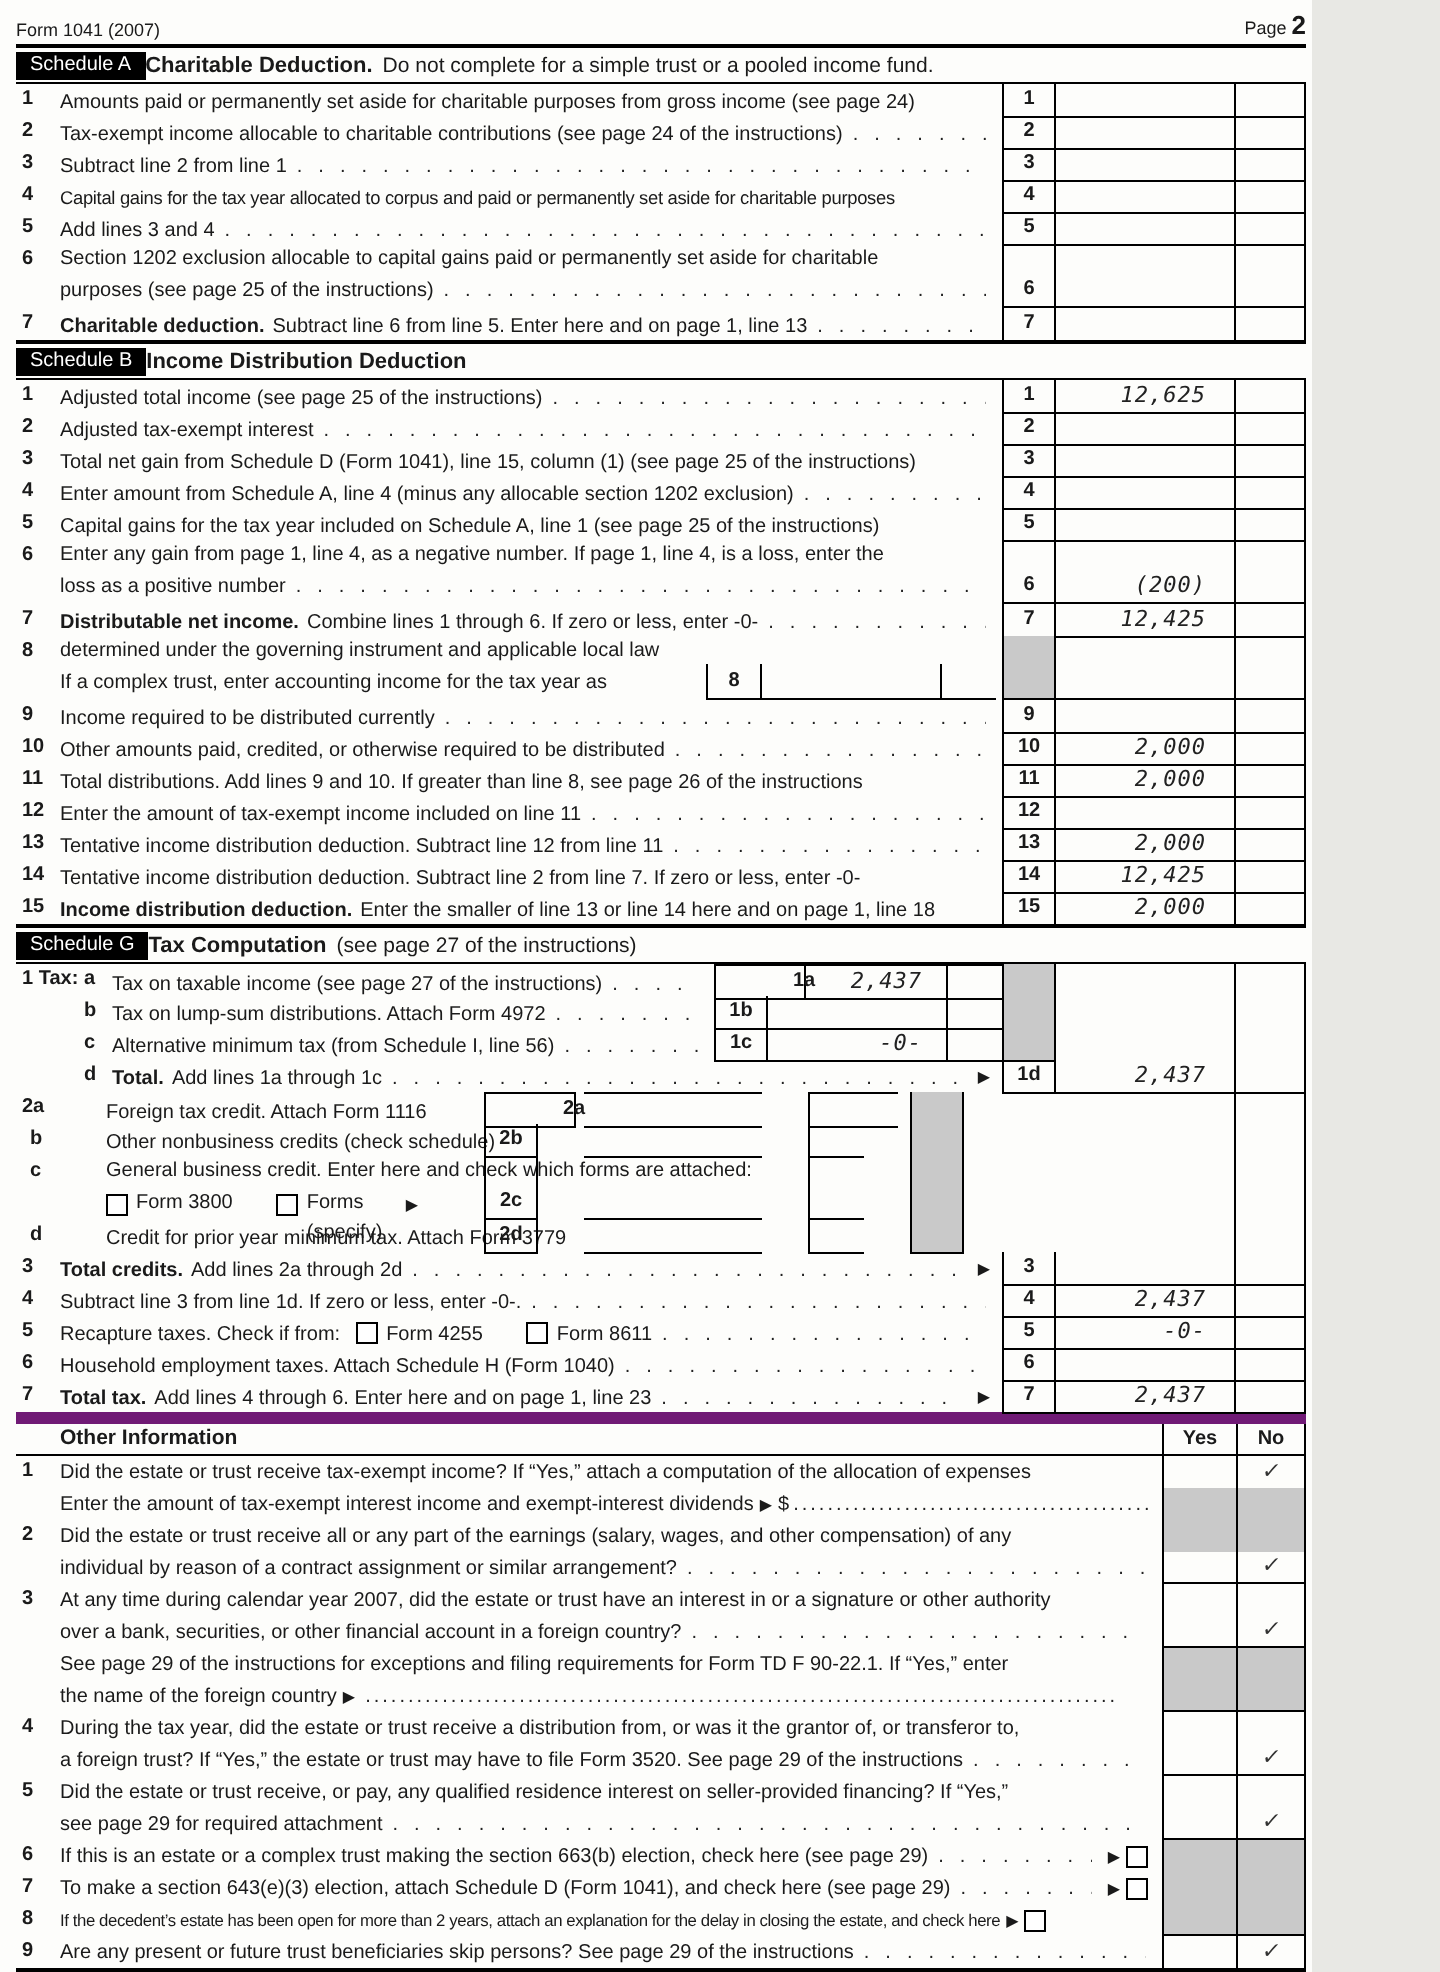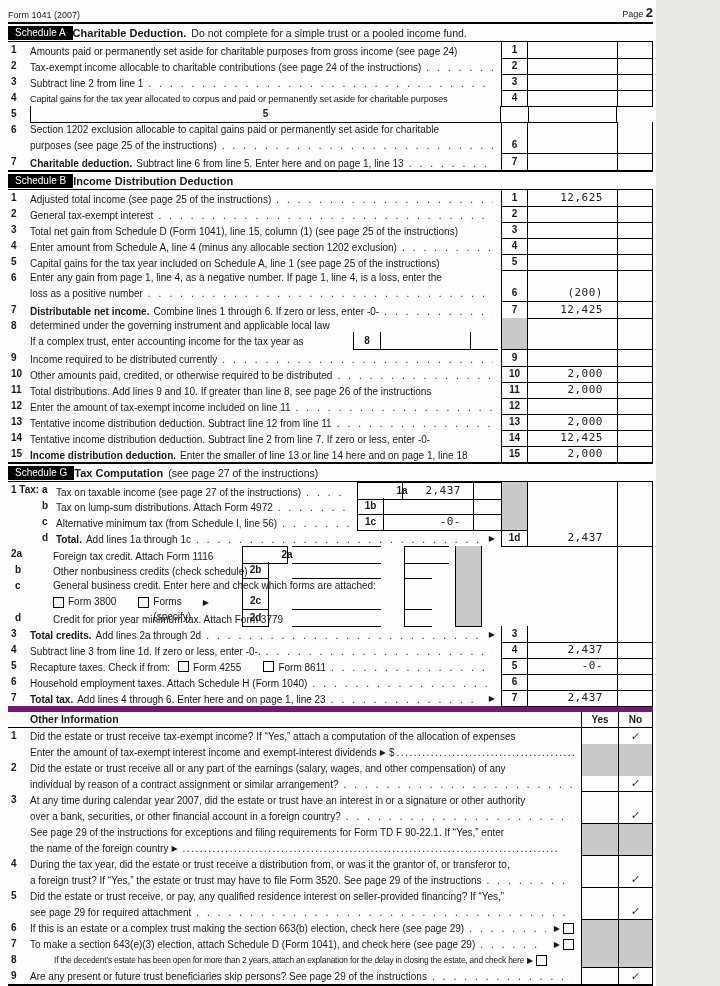--- a/index.html
+++ b/index.html
@@ -44,23 +44,23 @@
       font-weight:bold;justify-content:center;padding-bottom:1px;}
   .am{border-bottom:1px solid #000;justify-content:flex-end;padding:0 14px 1px 0;}
   .ct{border-left:1px solid #000;border-right:1px solid #000;border-bottom:1px solid #000;}
   .ib{border-left:1px solid #000;border-right:1px solid #000;border-bottom:1px solid #000;
       font-weight:bold;justify-content:center;padding-bottom:1px;}
   .ia{border-bottom:1px solid #000;justify-content:flex-end;padding:0 12px 1px 0;}
   .ic{border-left:1px solid #000;border-bottom:1px solid #000;}
   .it{border-top:1px solid #000;padding-left:44px;}
   .nob{border-bottom:none;}
   .gy{background:#c9c9c9;}
-  .v{font-family:"DejaVu Sans Mono",monospace;font-size:11px;letter-spacing:.5px;color:#222;}
+  .v{font-family:"DejaVu Sans Mono",monospace;font-style:italic;font-size:11px;letter-spacing:.5px;color:#222;}
   .cd .t,.cd .ln .t{font-size:9.2px;letter-spacing:-.15px;}
-  .cd8 .t{font-size:8.4px;letter-spacing:-.2px;margin-left:24px;}
+  .cd8 .t{font-size:8.4px;letter-spacing:-.2px;}
   
   .inbox{width:144px;display:grid;grid-template-columns:27px 90px 27px;height:17px;align-self:flex-end;
          border-left:1px solid #000;border-bottom:1px solid #000;flex:none;}
   .inbox .c1{border-right:1px solid #000;font-weight:bold;display:flex;justify-content:center;align-items:flex-end;padding-bottom:1px;}
   .inbox .c2{border-right:1px solid #000;}
   
   .oibar{display:grid;grid-template-columns:22px 1fr 37px 35px;height:15px;line-height:14px;
          border-top:6px solid #701a75;border-bottom:1px solid #000;}
   .oibar .ti{font-weight:bold;font-size:10.5px;}
   .yn{display:flex;justify-content:center;align-items:center;font-weight:bold;}
@@ -130,20 +130,24 @@
         <span class="t">Capital gains for the tax year allocated to corpus and paid or permanently set aside for charitable purposes</span>
       </div>
     <div class="nb">4</div>
     <div class="am">
         <span class="v"></span>
       </div>
     <div class="ct"></div>
   </div>
   <div class="r">
     <div class="gu">5</div>
+    <div class="tx">
+        <span class="t">Add lines 3 and 4</span>
+        <span class="lead"></span>
+      </div>
     <div class="nb">5</div>
     <div class="am">
         <span class="v"></span>
       </div>
     <div class="ct"></div>
   </div>
   <div class="r r2">
     <div class="gu">6</div>
     <div class="tx">
       <div class="lns">
@@ -189,21 +193,21 @@
       </div>
     <div class="nb">1</div>
     <div class="am">
         <span class="v">12,625</span>
       </div>
     <div class="ct"></div>
   </div>
   <div class="r">
     <div class="gu">2</div>
     <div class="tx">
-        <span class="t">General tax-exempt interest</span>
+        <span class="t">Adjusted tax-exempt interest</span>
         <span class="lead"></span>
       </div>
     <div class="nb">2</div>
     <div class="am">
         <span class="v"></span>
       </div>
     <div class="ct"></div>
   </div>
   <div class="r">
     <div class="gu">3</div>

